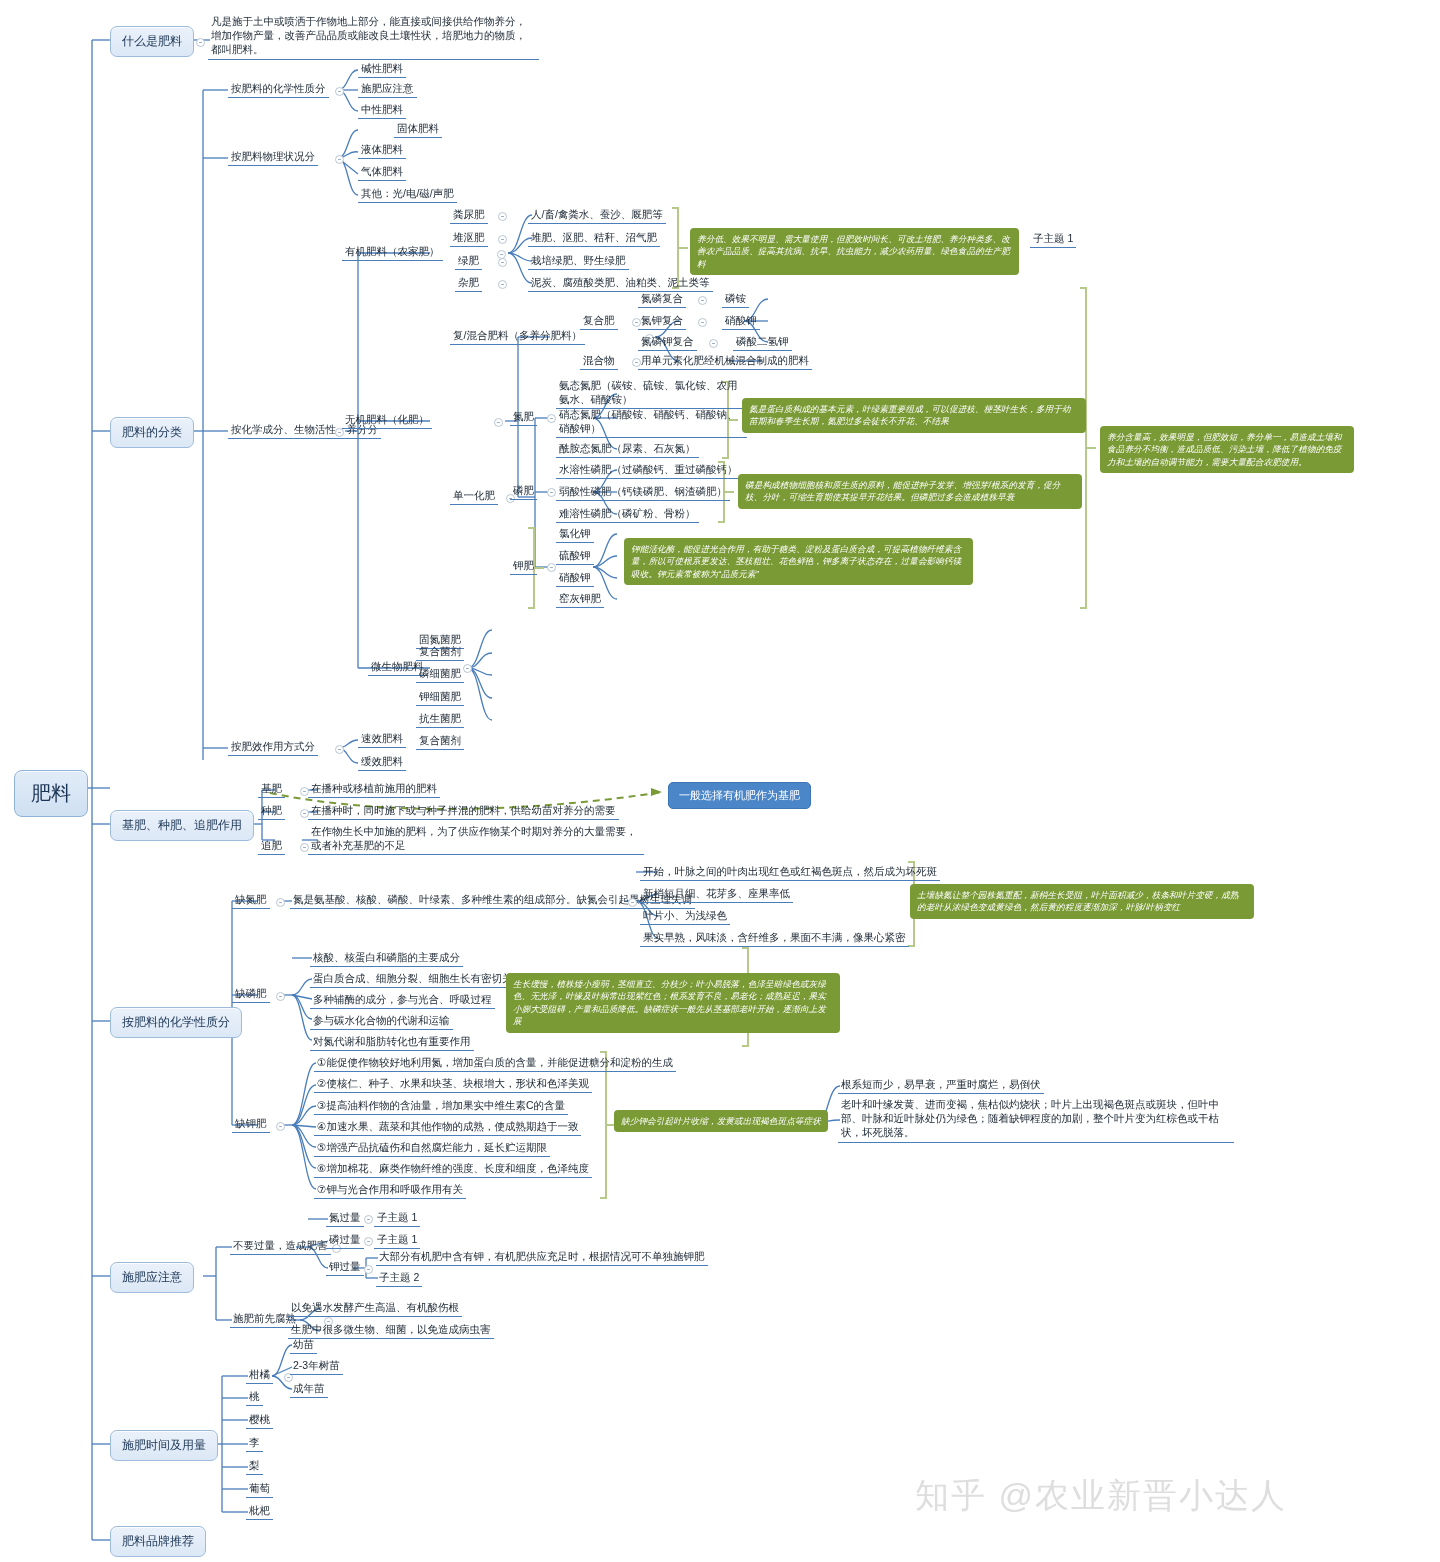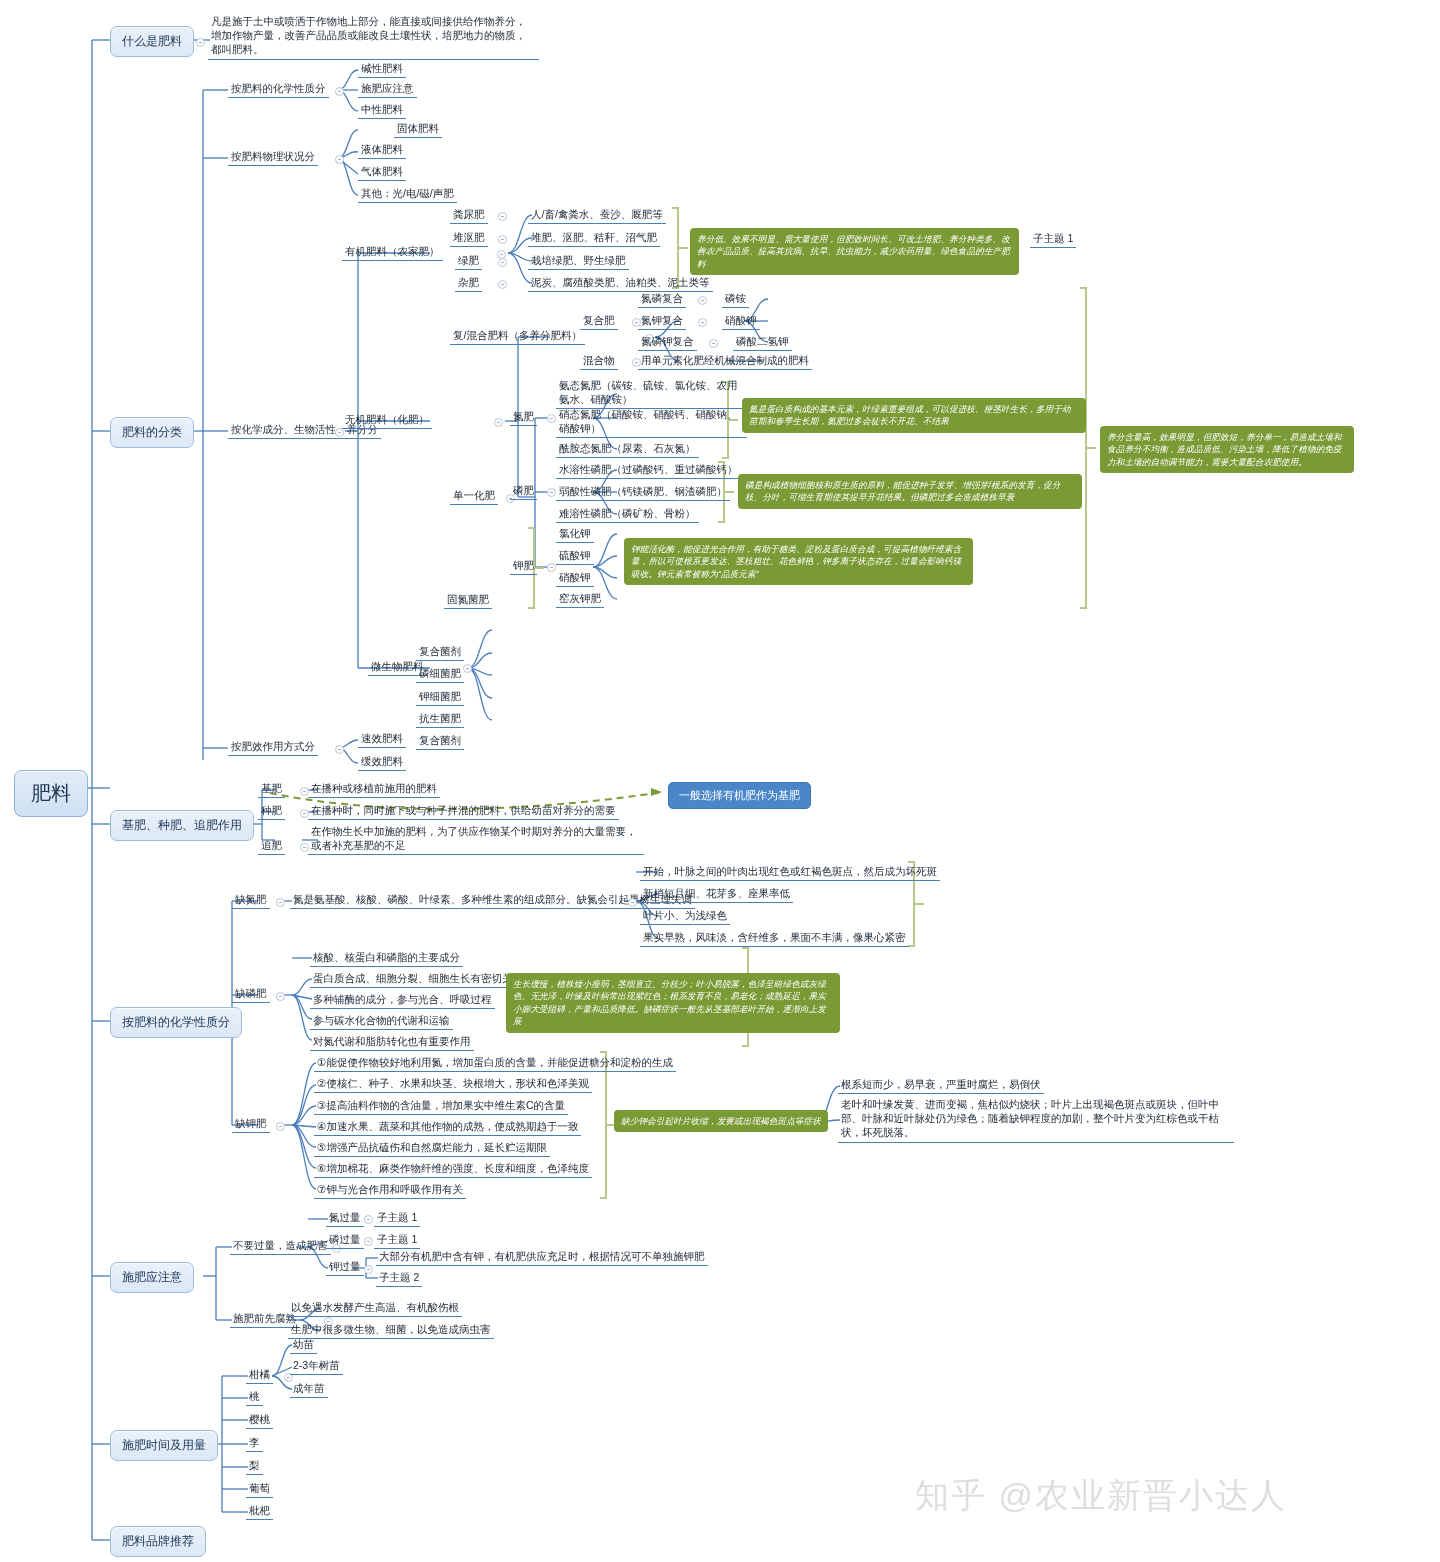--- a/index.html
+++ b/index.html
@@ -401,21 +401,21 @@
   <div class="node ul" style="left:556px;top:526px;">氯化钾</div>
   <div class="node ul" style="left:556px;top:548px;">硫酸钾</div>
   <div class="node ul" style="left:556px;top:570px;">硝酸钾</div>
   <div class="node ul" style="left:556px;top:591px;">窑灰钾肥</div>
   <div class="green" style="left:624px;top:538px;width:335px;">钾能活化酶，能促进光合作用，有助于糖类、淀粉及蛋白质合成，可提高植物纤维素含量，所以可使根系更发达、茎枝粗壮、花色鲜艳，钾多离子状态存在，过量会影响钙镁吸收。钾元素常被称为“品质元素”</div>
 
   <div class="green" style="left:1100px;top:426px;width:240px;">养分含量高，效果明显，但肥效短，养分单一，易造成土壤和食品养分不均衡，造成品质低、污染土壤，降低了植物的免疫力和土壤的自动调节能力，需要大量配合农肥使用。</div>
 
   <div class="node ul" style="left:368px;top:659px;">微生物肥料</div>
   <span class="toggle" style="left:463px;top:664px;"></span>
-  <div class="node ul" style="left:416px;top:592px;margin-left:28px;">固氮菌肥</div>
+  <div class="node ul" style="left:416px;top:632px;">固氮菌肥</div>
   <div class="node ul" style="left:416px;top:644px;">复合菌剂</div>
   <div class="node ul" style="left:416px;top:666px;">磷细菌肥</div>
   <div class="node ul" style="left:416px;top:689px;">钾细菌肥</div>
   <div class="node ul" style="left:416px;top:711px;">抗生菌肥</div>
   <div class="node ul" style="left:416px;top:733px;">复合菌剂</div>
 
   <div class="node ul" style="left:258px;top:781px;">基肥</div>
   <span class="toggle" style="left:300px;top:787px;"></span>
   <div class="node ul" style="left:308px;top:781px;">在播种或移植前施用的肥料</div>
 
@@ -430,20 +430,21 @@
   <div class="bluefill" style="left:668px;top:782px;">一般选择有机肥作为基肥</div>
 
   <div class="node ul" style="left:232px;top:892px;">缺氮肥</div>
   <span class="toggle" style="left:276px;top:898px;"></span>
   <div class="node ul" style="left:290px;top:892px;">氮是氨基酸、核酸、磷酸、叶绿素、多种维生素的组成部分。缺氮会引起果树生理失调</div>
   <span class="toggle" style="left:628px;top:898px;"></span>
   <div class="node ul" style="left:640px;top:864px;">开始，叶脉之间的叶肉出现红色或红褐色斑点，然后成为坏死斑</div>
   <div class="node ul" style="left:640px;top:886px;">新梢短且细、花芽多、座果率低</div>
   <div class="node ul" style="left:640px;top:908px;">叶片小、为浅绿色</div>
   <div class="node ul" style="left:640px;top:930px;">果实早熟，风味淡，含纤维多，果面不丰满，像果心紧密</div>
+  <div class="green" style="left:910px;top:884px;width:330px;">土壤缺氮让整个园株氮重配，新梢生长受阻，叶片面积减少，枝条和叶片变硬，成熟的老叶从浓绿色变成黄绿色，然后黄的程度逐渐加深，叶脉/叶柄变红</div>
 
   <div class="node ul" style="left:232px;top:986px;">缺磷肥</div>
   <span class="toggle" style="left:276px;top:992px;"></span>
   <div class="node ul" style="left:310px;top:950px;">核酸、核蛋白和磷脂的主要成分</div>
   <div class="node ul" style="left:310px;top:971px;">蛋白质合成、细胞分裂、细胞生长有密切关系</div>
   <div class="node ul" style="left:310px;top:992px;">多种辅酶的成分，参与光合、呼吸过程</div>
   <div class="node ul" style="left:310px;top:1013px;">参与碳水化合物的代谢和运输</div>
   <div class="node ul" style="left:310px;top:1034px;">对氮代谢和脂肪转化也有重要作用</div>
   <div class="green" style="left:506px;top:973px;width:320px;">生长缓慢，植株矮小瘦弱，茎细直立、分枝少；叶小易脱落，色泽呈暗绿色或灰绿色、无光泽，叶缘及叶柄常出现紫红色；根系发育不良，易老化；成熟延迟，果实小膨大受阻碍，产量和品质降低。缺磷症状一般先从茎基部老叶开始，逐渐向上发展</div>
 

